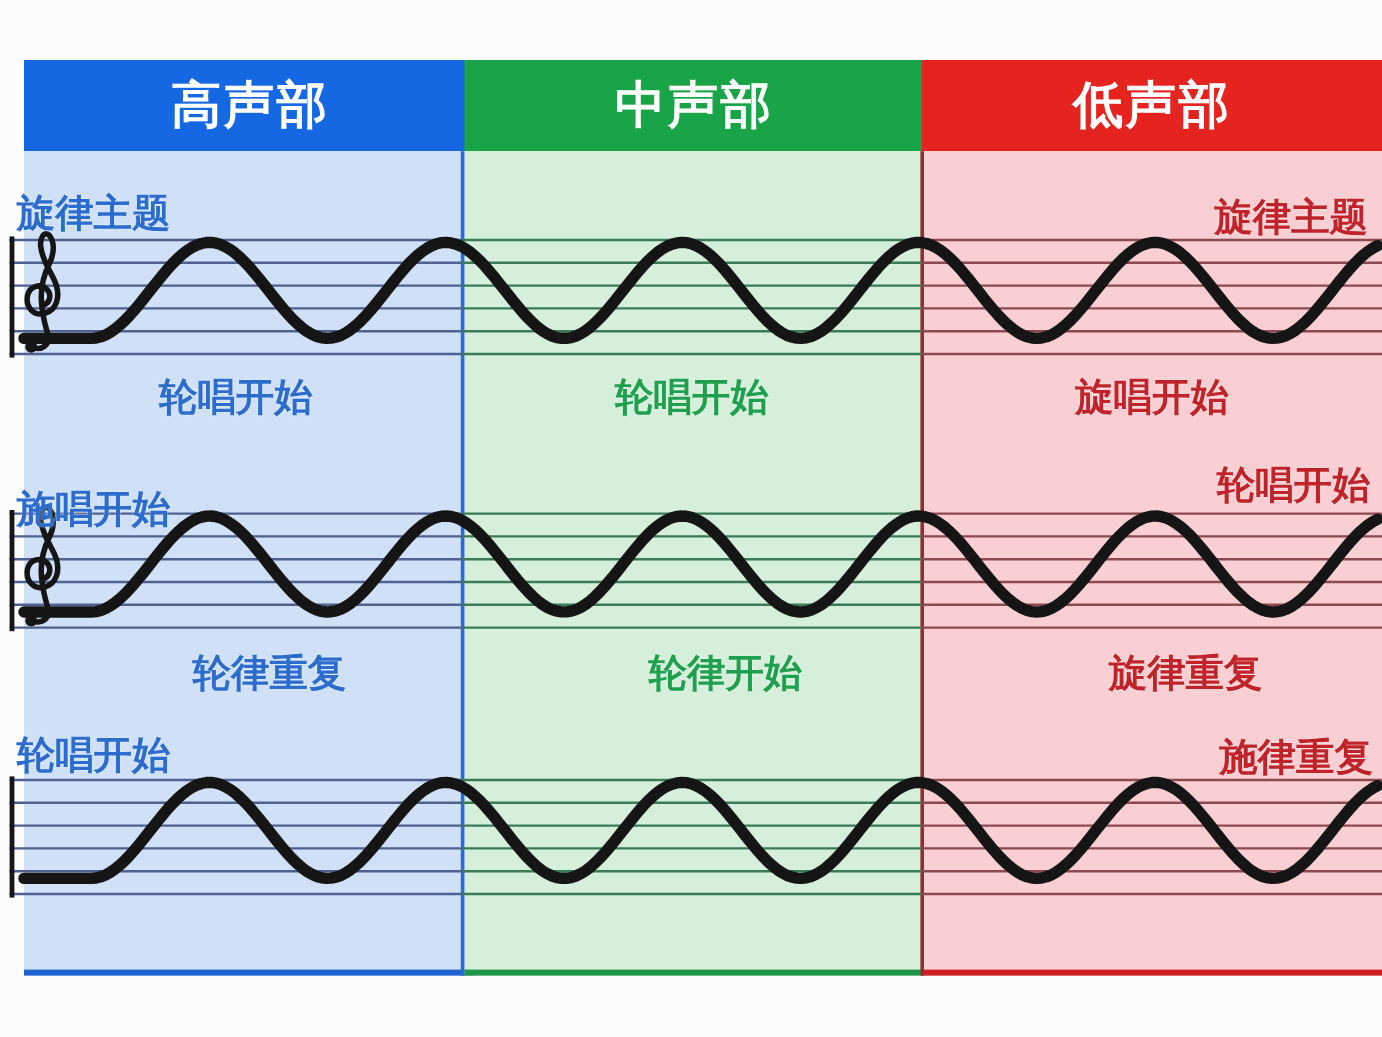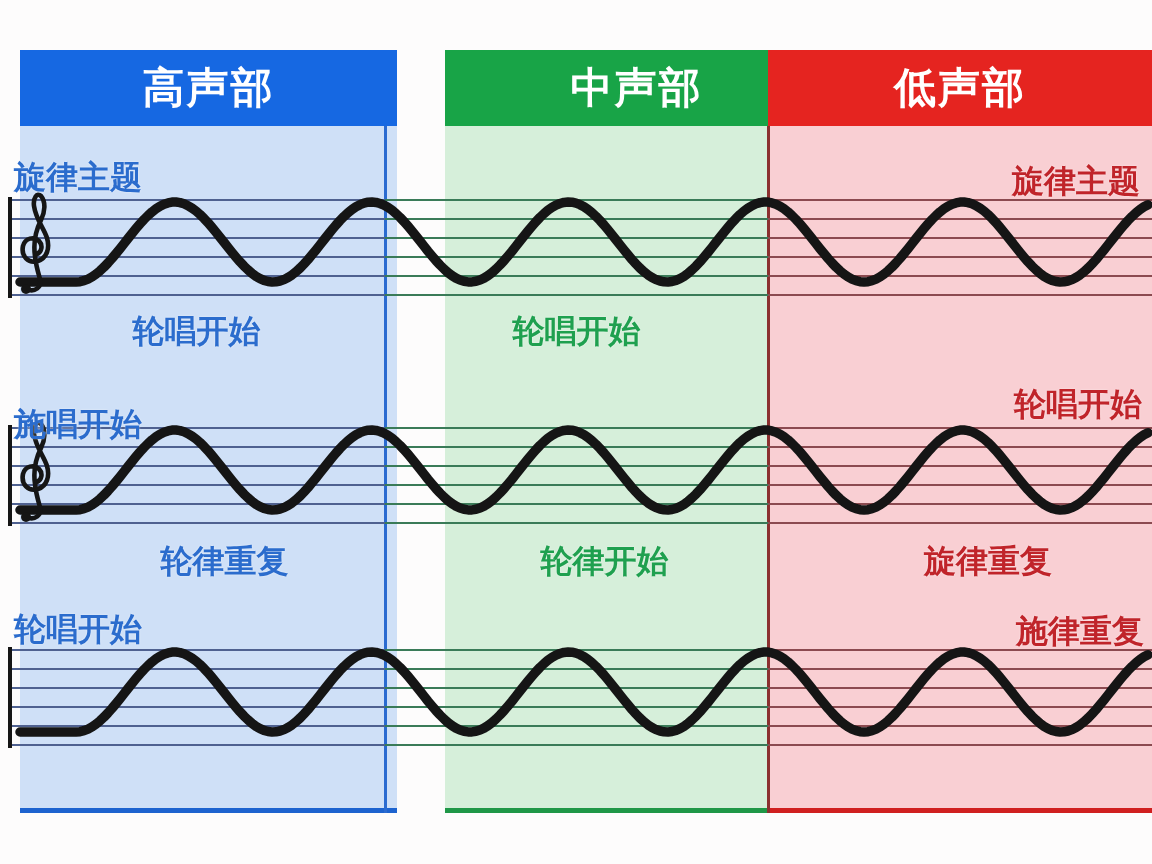--- a/index.html
+++ b/index.html
@@ -35,21 +35,21 @@
 </style>
 </head>
 <body>
 
 <div class="canvas">
 
   <div class="col" id="col0" style="left: 8px; width: 377px; padding-left: 12px;">
     <div class="col-header" style="background: rgb(22, 104, 226);">高声部</div>
     <div class="col-body" id="body0" style="background: rgb(207, 224, 247); border-bottom: 5px solid rgb(29, 99, 207);"></div>
   </div>
-  <div class="col" id="col1" style="left: 400px; width: 383px; padding-left: 45px;">
+  <div class="col" id="col1" style="left: 387px; width: 383px;">
     <div class="col-header" style="background: rgb(24, 164, 71);">中声部</div>
     <div class="col-body" id="body1" style="background: rgb(214, 239, 218); border-bottom: 5px solid rgb(31, 151, 71);"></div>
   </div>
   <div class="col" id="col2" style="left: 768px; width: 384px;">
     <div class="col-header" style="background: rgb(229, 36, 32);">低声部</div>
     <div class="col-body" id="body2" style="background: rgb(249, 207, 211); border-bottom: 5px solid rgb(208, 31, 31);"></div>
   </div>
 
   <div class="divider" id="div0" style="left: 384px; background: rgb(43, 107, 208);"></div>
   <div class="divider" id="div1" style="left: 767px; background: rgb(140, 48, 48);"></div>
@@ -127,17 +127,18 @@
 
   <div class="lbl pos-row1-left" style="color: rgb(43, 108, 205);">旋律主题</div>
   <div class="lbl pos-row1-right" style="color: rgb(192, 36, 42);">旋律主题</div>
   <div class="lbl pos-row2-left" style="color: rgb(43, 108, 205); margin-top: 22px;">施唱开始</div>
   <div class="lbl pos-row2-right" style="color: rgb(192, 36, 42);">轮唱开始</div>
   <div class="lbl pos-row3-left" style="color: rgb(43, 108, 205);">轮唱开始</div>
   <div class="lbl pos-row3-right" style="color: rgb(192, 36, 42);">施律重复</div>
 
   <div class="lbl gap-lbl pos-gap1 gcol0" style="color: rgb(43, 108, 205);">轮唱开始</div>
   <div class="lbl gap-lbl pos-gap1 gcol1" style="color: rgb(31, 160, 79);">轮唱开始</div>
+  <div class="lbl gap-lbl pos-gap1 gcol2" style="color: rgb(192, 36, 42);">旋唱开始</div>
   <div class="lbl gap-lbl pos-gap2 gcol0" style="color: rgb(43, 108, 205);">轮律重复</div>
   <div class="lbl gap-lbl pos-gap2 gcol2" style="color: rgb(192, 36, 42);">旋律重复</div>
   <div class="lbl gap-lbl pos-gap2 gcol1" style="color: rgb(31, 160, 79);">轮律开始</div>
 
 </div>
 
 </body></html>

